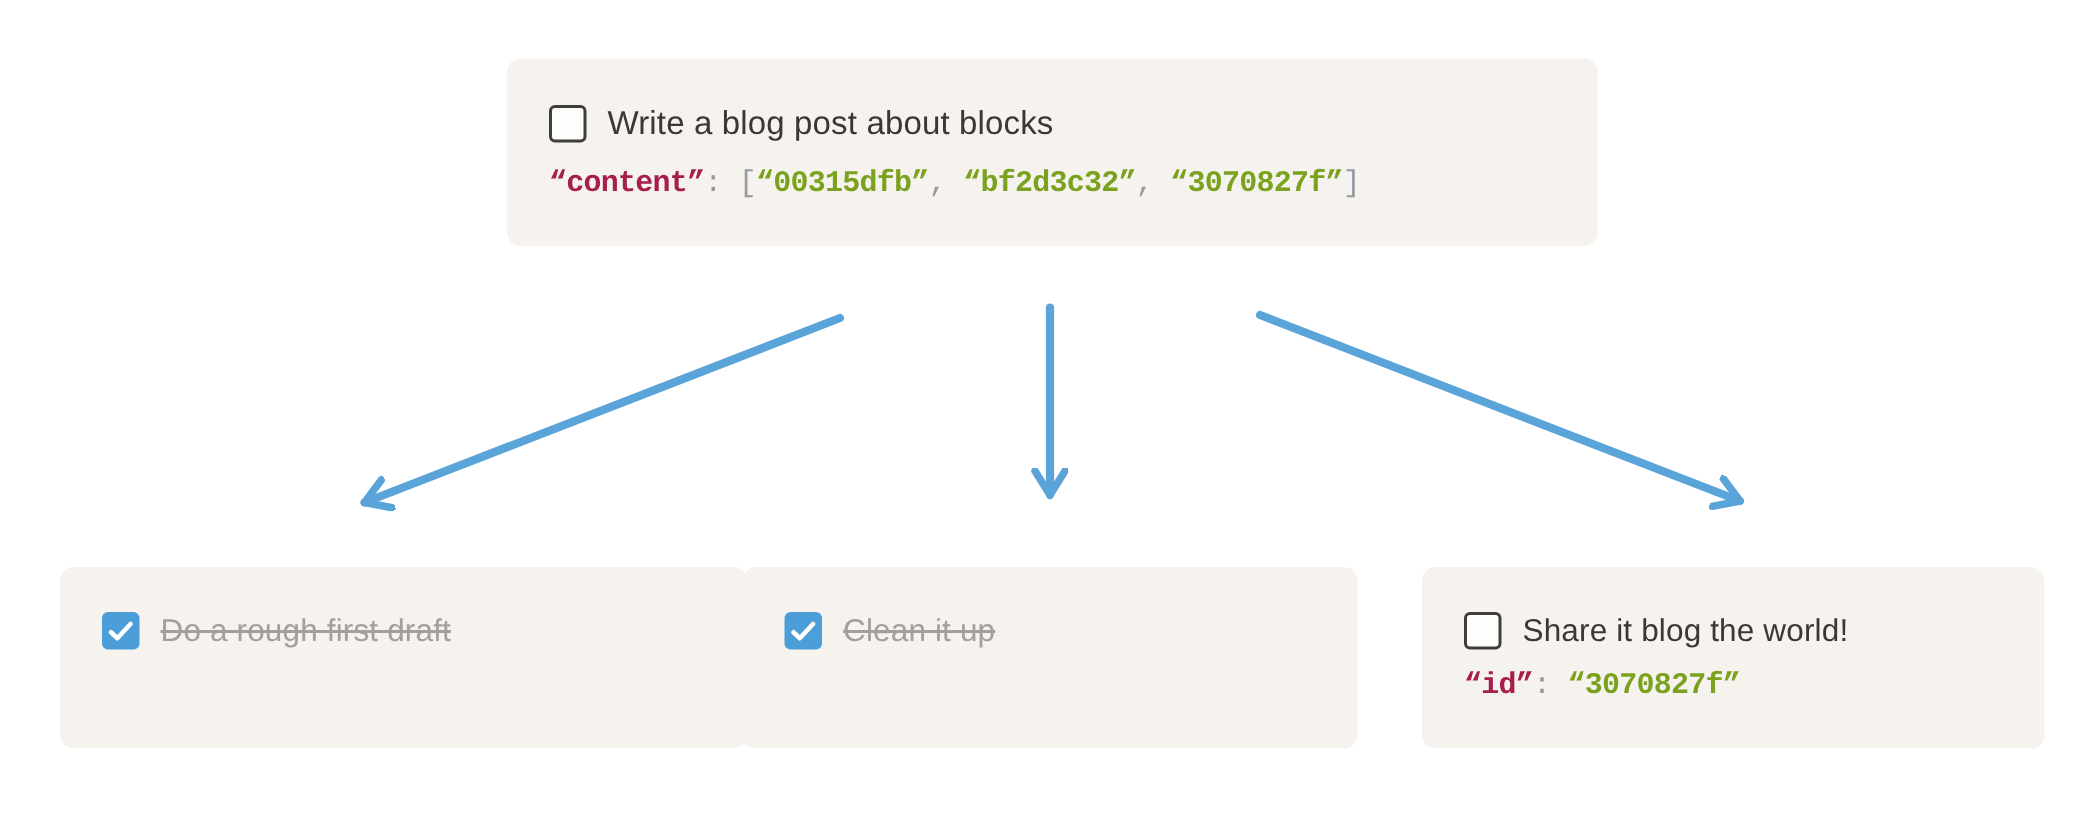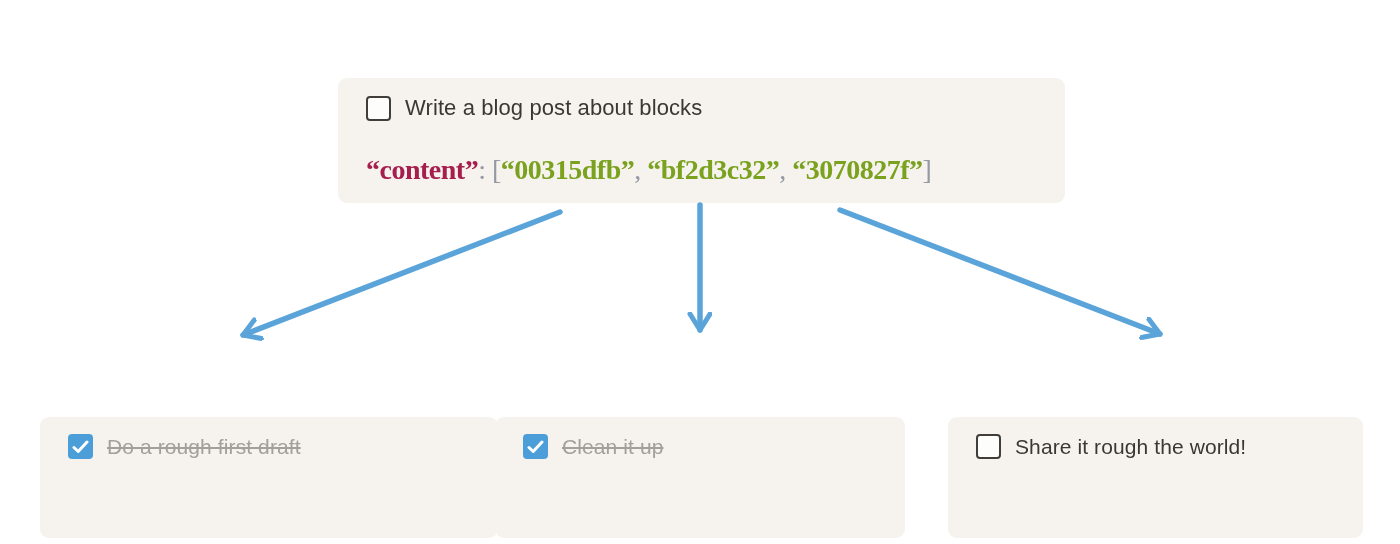--- a/index.html
+++ b/index.html
@@ -13,25 +13,24 @@
     width: 1400px;
     height: 544px;
     background: #ffffff;
     overflow: hidden;
   }
   .card {
     position: absolute;
     box-sizing: border-box;
     background: #f6f3ee;
     border-radius: 9px;
-    padding: 17px 28px;
+    padding: 30px 28px;
     display: flex;
     flex-direction: column;
     justify-content: space-between;
-    margin-top: 39px;
   }
   .card-parent  { left: 338px; top: 39px;  width: 727px; height: 125px; }
   .card-child-1 { left: 40px;  top: 378px; width: 458px; height: 121px; }
   .card-child-2 { left: 495px; top: 378px; width: 410px; height: 121px; }
   .card-child-3 { left: 948px; top: 378px; width: 415px; height: 121px; }
 
   .todo-row {
     display: flex;
     align-items: center;
     gap: 14px;
@@ -60,22 +59,22 @@
     color: #3a3833;
     letter-spacing: 0.1px;
   }
   .child .todo-label { font-size: 21px; }
   .todo-label.done {
     color: #a3a09b;
     text-decoration: line-through;
     text-decoration-thickness: 2px;
   }
   .code-line {
-    font-family: Liberation Serif, serif;
-    font-size: 28px;
+    font-family: Liberation Mono, monospace;
+    font-size: 20px;
     white-space: pre;
     letter-spacing: -0.5px;
   }
   .code-key    { color: #a51e4d; font-weight: bold; }
   .code-punct  { color: #9499a2; }
   .code-string { color: #7aa21e; font-weight: bold; }
 
   .arrows-layer {
     position: absolute;
     left: 0; top: 0;
@@ -128,17 +127,18 @@
             <path d="M 2 7.5 L 6.2 11.5 L 15 2" fill="none" stroke="#ffffff" stroke-width="3" stroke-linecap="round" stroke-linejoin="round"></path>
           </svg>
       </span>
       <span class="todo-label done">Clean it up</span>
     </div>
   </div>
 
   <div class="card card-child-3 child">
     <div class="todo-row">
       <span class="checkbox unchecked"></span>
-      <span class="todo-label">Share it rough the world!</span>
+      <span class="todo-label">Share it blog the world!</span>
     </div>
+    <div class="code-line"><span class="code-key">“id”</span><span class="code-punct">: </span><span class="code-string">“3070827f”</span></div>
   </div>
 
 </div>
 
 </body></html>

